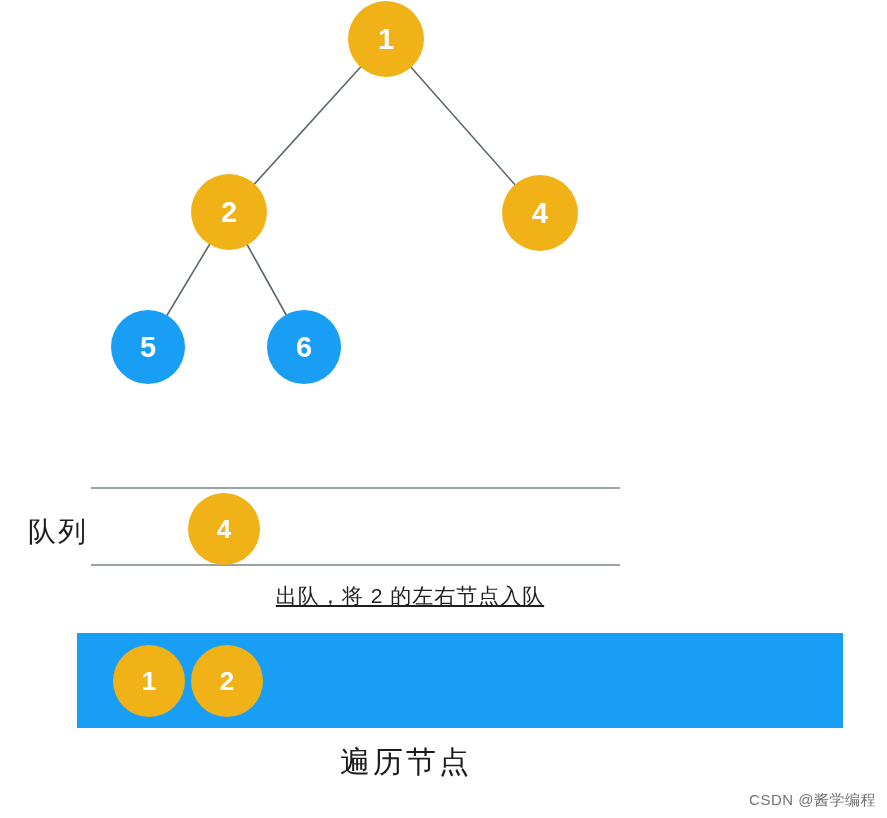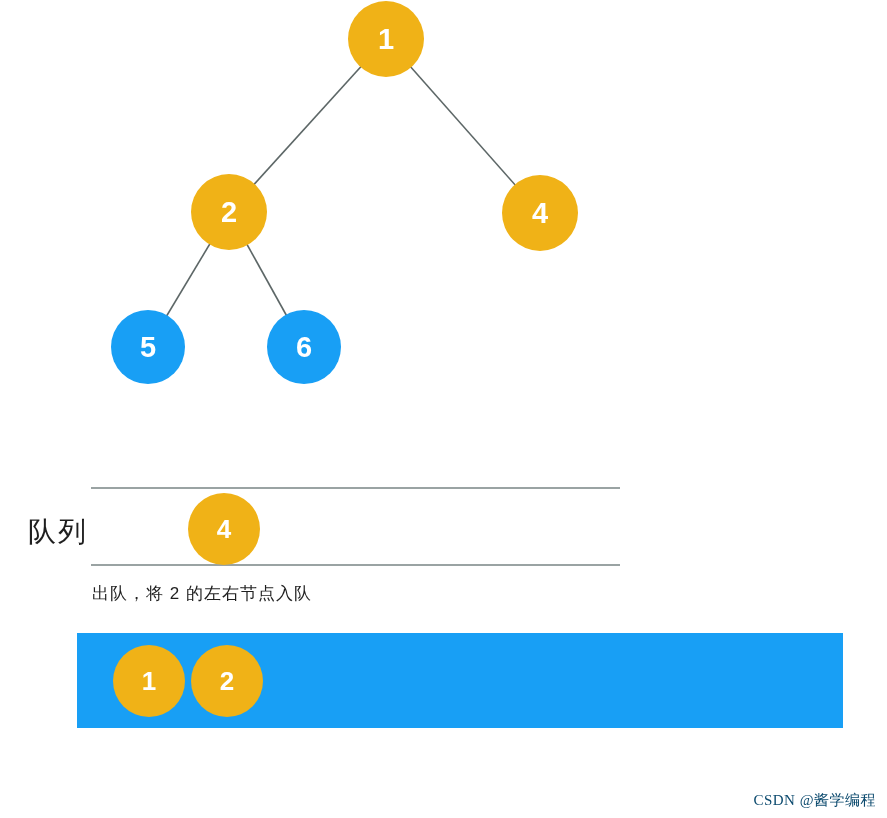--- a/index.html
+++ b/index.html
@@ -55,24 +55,25 @@
     background: #9aa3a3;
   }
   .queue-line.top { top: 487px; }
   .queue-line.bottom { top: 564px; }
 
   .caption-dequeue {
     position: absolute;
     left: 92px;
     top: 582px;
     width: 636px;
-    text-align: left;
-    font-size: 17px;
+    text-align: center;
+    font-size: 21px;
     color: #1f1f1f;
     letter-spacing: 1px;
+    text-decoration: underline;
   }
 
   .traversal-bar {
     position: absolute;
     left: 77px;
     top: 633px;
     width: 766px;
     height: 95px;
     background: #189FF5;
   }
@@ -87,23 +88,22 @@
     font-size: 30px;
     color: #1c1c1c;
     letter-spacing: 3px;
   }
 
   .watermark {
     position: absolute;
     right: 11px;
     top: 791px;
     font-size: 15px;
-    color: #0c4a6e;
+    color: #737373;
     letter-spacing: 0.5px;
-    font-family: Liberation Serif, serif;
   }
 </style>
 </head>
 <body>
 
 <div class="canvas">
 
   <svg class="edges-svg" viewBox="0 0 887 818" xmlns="http://www.w3.org/2000/svg">
     <line x1="386" y1="39" x2="229" y2="212"></line>
     <line x1="386" y1="39" x2="540" y2="213"></line>
@@ -128,16 +128,17 @@
 
   <div class="node orange d72" style="left:188px; top:493px;">4</div>
 
   <div class="caption-dequeue">出队，将 2 的左右节点入队</div>
 
   <div class="traversal-bar">
     <div class="node orange d72" style="left:36px; top:12px;">1</div>
     <div class="node orange d72" style="left:114px; top:12px;">2</div>
   </div>
 
+  <div class="caption-traversal">遍历节点</div>
 
   <div class="watermark">CSDN @酱学编程</div>
 
 </div>
 
 </body></html>

